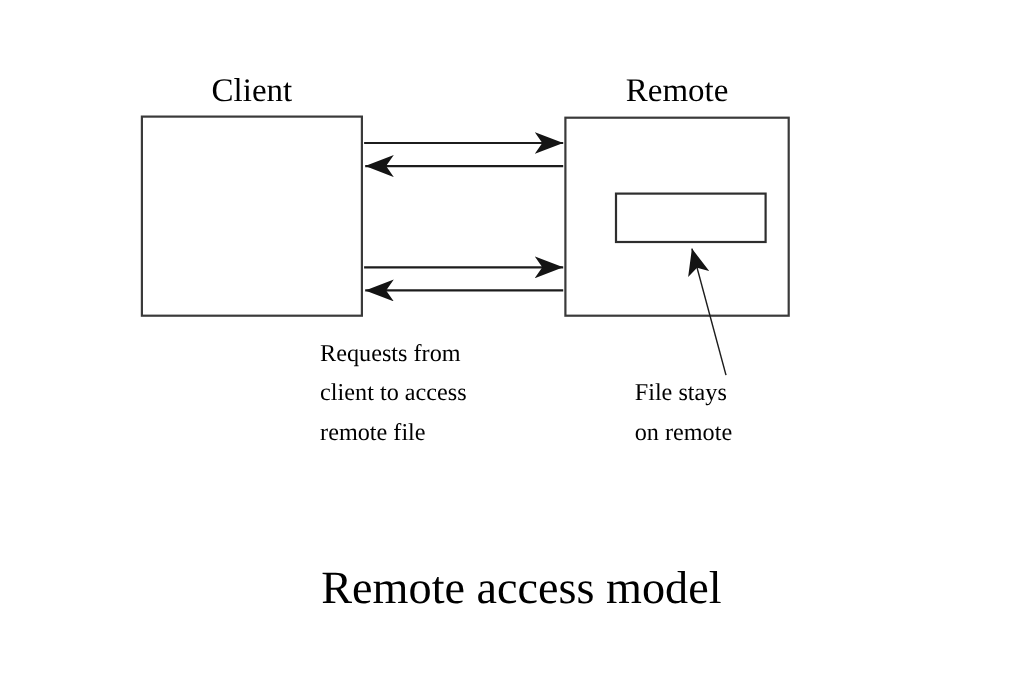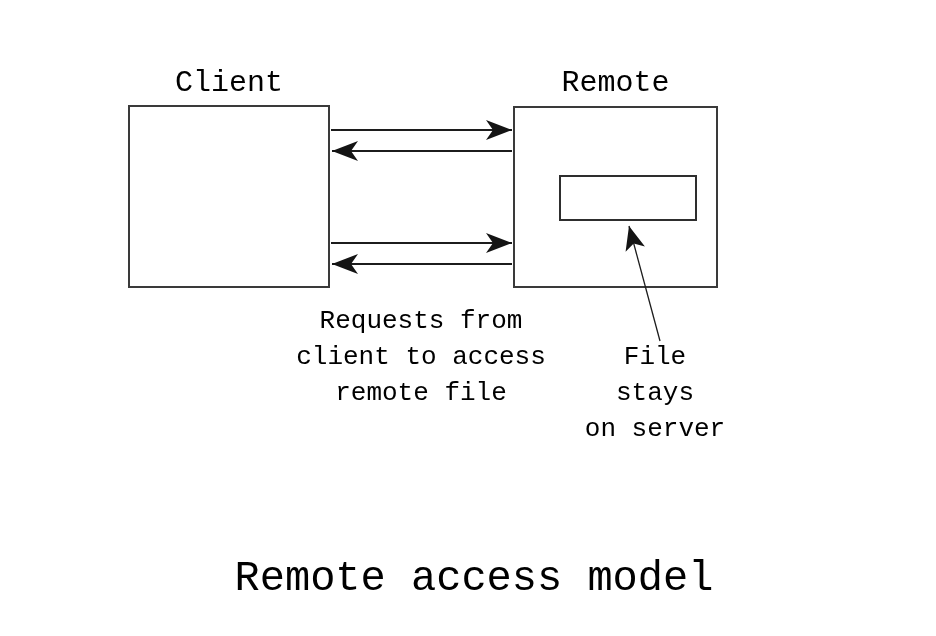--- a/index.html
+++ b/index.html
@@ -7,21 +7,21 @@
     --line:#1c1c1c;
     --box-border:#3a3a3a;
     --text:#000000;
   }
   html,body{margin:0;padding:0;background:var(--bg);}
   .stage{
     position:relative;
     width:936px;height:636px;
     background:var(--bg);
     overflow:hidden;
-    font-family:Liberation Mono, monospace;
+    font-family:Liberation Serif, serif;
     color:var(--text);
   }
   .node-label{
     position:absolute;
     font-size:30px;
     line-height:34px;
     text-align:center;
     color:var(--text);
     white-space:nowrap;
   }
@@ -35,38 +35,37 @@
   }
   .client-box{left:128px;top:105px;width:202px;height:183px;}
   .server-box{left:513px;top:106px;width:205px;height:182px;}
   .file-box{left:559px;top:175px;width:138px;height:46px;border-color:#2e2e2e;}
   .arrow-layer{
     position:absolute;left:0;top:0;width:936px;height:636px;
     pointer-events:none;
   }
   .caption{
     position:absolute;
-    font-size:26px;
+    font-size:22px;
     line-height:36px;
-    text-align:center;
+    text-align:left;
     white-space:pre-line;
     color:var(--text);
   }
   .requests-caption{left:291px;top:303px;width:260px;}
   .file-caption{left:577px;top:339px;width:156px;}
   .diagram-title{
     position:absolute;
     left:0;top:511px;width:936px;
     font-size:42px;
     line-height:48px;
     text-align:center;
     text-indent:12px;
     color:var(--text);
     white-space:nowrap;
-    margin-top:44px;
   }
 </style>
 </head>
 <body>
 
 <div class="stage">
 
   <div class="node-label client-label">Client</div>
   <div class="node-label server-label">Remote</div>
 
@@ -90,17 +89,17 @@
     <line x1="331" y1="243" x2="512" y2="243" stroke="#1c1c1c" stroke-width="2" marker-end="url(#head)"></line>
     <line x1="512" y1="264" x2="332" y2="264" stroke="#1c1c1c" stroke-width="2" marker-end="url(#head)"></line>
 
     <line x1="660" y1="341" x2="629" y2="226" stroke="#1c1c1c" stroke-width="1.3" marker-end="url(#head-sm)"></line>
   </svg>
 
   <div class="caption requests-caption">Requests from
 client to access
 remote file</div>
   <div class="caption file-caption">File stays
-on server</div>
+on remote</div>
 
   <div class="diagram-title">Remote access model</div>
 
 </div>
 
 </body></html>

